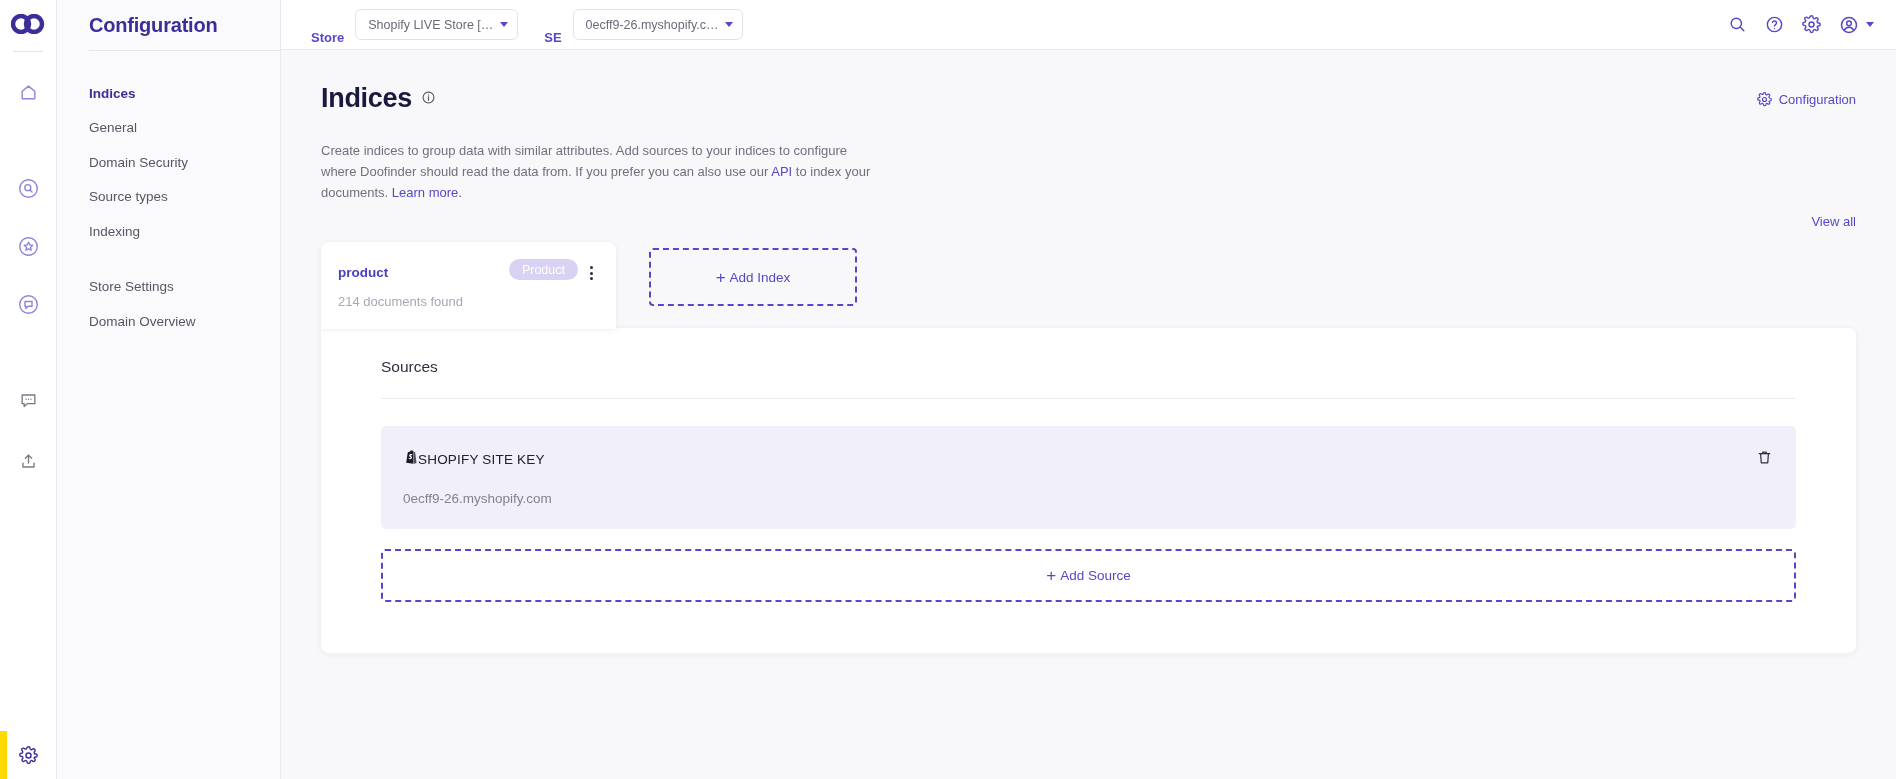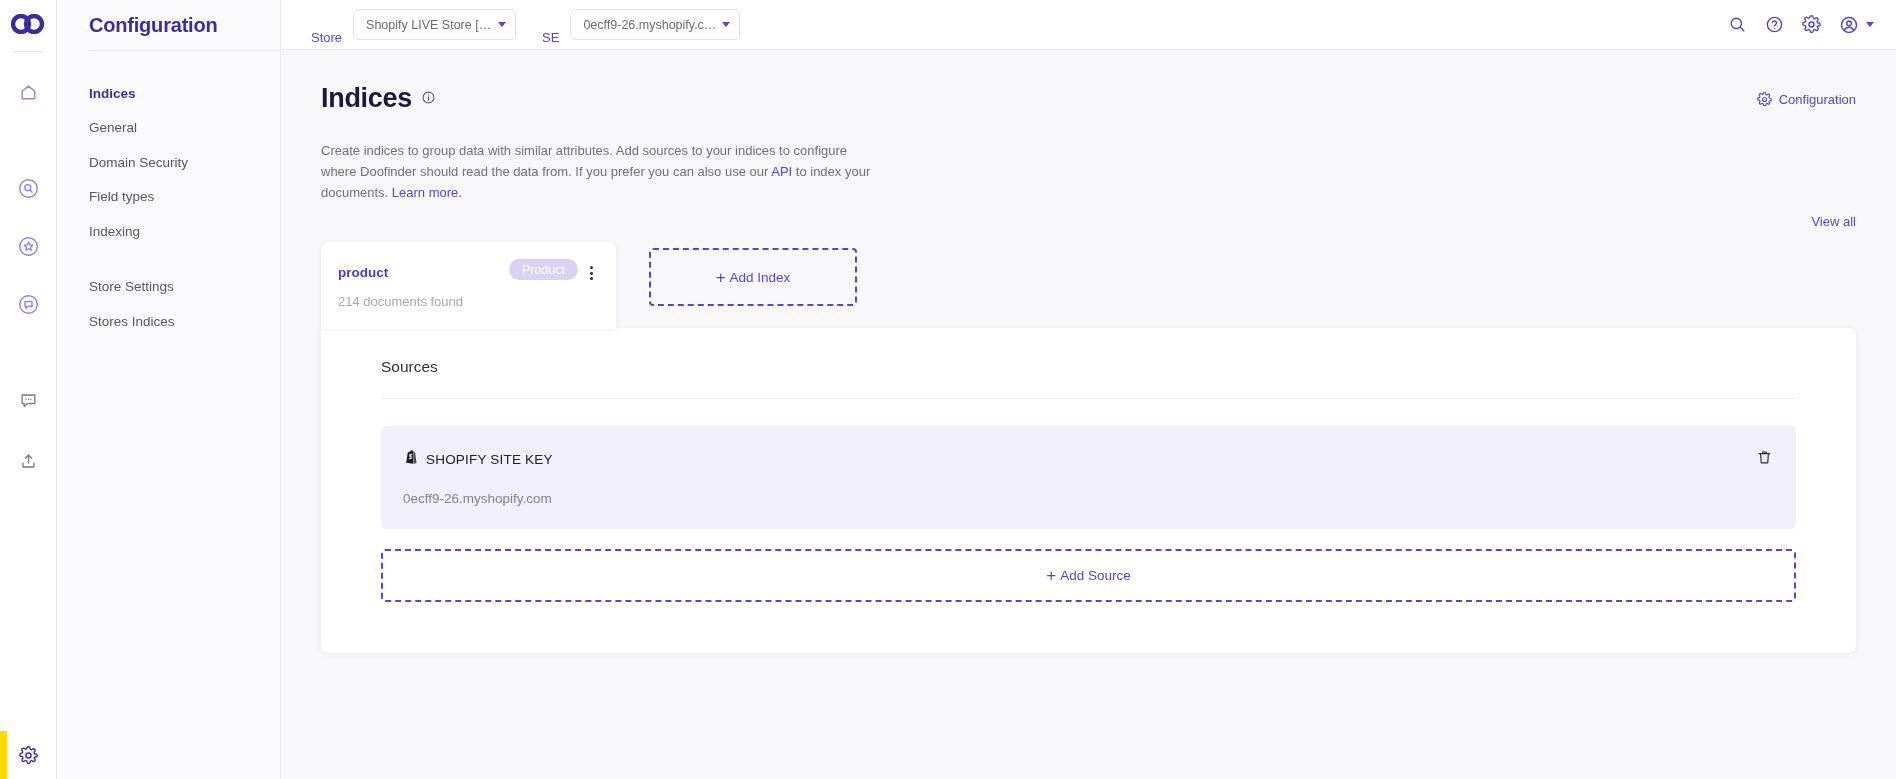--- a/index.html
+++ b/index.html
@@ -58,21 +58,21 @@
   .side-spacer { height: 21px; }
 
   
   .main { flex: 1; height: 779px; background: #f8f8fb; display: flex; flex-direction: column; min-width: 0; }
 
   
   .topbar {
     height: 50px; background: #ffffff; border-bottom: 1px solid #eaeaf0;
     display: flex; align-items: center; padding: 0 22px 0 30px; flex: none;
   }
-  .tb-label { font-size: 13px; font-weight: normal; color: #5448c8; margin-right: 11px; margin-top: 26px; }
+  .tb-label { font-size: 13px; font-weight: bold; color: #5448c8; margin-right: 11px; margin-top: 26px; }
   .tb-select {
     height: 31px; min-width: 0; border: 1px solid #e2e2ea; border-radius: 6px;
     background: #fff; display: flex; align-items: center; justify-content: space-between;
     padding: 0 9px 0 12px; cursor: pointer;
   }
   .tb-select.store { width: 163px; }
   .tb-select.se { width: 170px; }
   .tb-sel-text {
     font-size: 12.5px; color: #6a6a78; white-space: nowrap;
     overflow: hidden; text-overflow: ellipsis; margin-right: 6px;
@@ -132,21 +132,21 @@
     box-shadow: 0 1px 6px rgba(40,40,90,0.07);
     margin-top: -1px; padding: 30px 60px 0 60px; height: 325px; position: relative; z-index: 1;
   }
   .src-title { font-size: 15.5px; color: #30303e; }
   .src-rule { height: 1px; background: #ececf2; margin-top: 22px; }
   .src-row {
     background: #f0effa; border-radius: 5px; margin-top: 27px;
     padding: 23px 23px 23px 22px; display: flex; align-items: flex-start;
   }
   .src-body { flex: 1; min-width: 0; }
-  .src-head { display: flex; align-items: center; gap: 8px; }
+  .src-head { display: flex; align-items: center; }
   .src-head-txt { font-size: 13.5px; color: #20202e; letter-spacing: 0.2px; }
   .src-val { margin-top: 22px; font-size: 13.5px; color: #83838f; }
   .trash { cursor: pointer; display: flex; }
   .add-source {
     margin-top: 20px; height: 53px; border: 2px dashed #5448c8; border-radius: 4px;
     display: flex; align-items: center; justify-content: center;
     color: #5448c8; font-size: 13.5px; cursor: pointer; gap: 4px;
   }
 </style>
 </head>
@@ -220,25 +220,25 @@
     </div>
   </div>
 
   <div class="side">
     <div class="side-title">Configuration</div>
     <div class="side-rule"></div>
     <div class="side-nav">
       <div class="side-item active">Indices</div>
       <div class="side-item">General</div>
       <div class="side-item">Domain Security</div>
-      <div class="side-item">Field types</div>
+      <div class="side-item">Source types</div>
       <div class="side-item">Indexing</div>
       <div class="side-spacer"></div>
       <div class="side-item">Store Settings</div>
-      <div class="side-item">Stores Indices</div>
+      <div class="side-item">Domain Overview</div>
     </div>
   </div>
 
   <div class="main">
 
     <div class="topbar">
       <div class="tb-label">Store</div>
       <div class="tb-select store">
         <span class="tb-sel-text">Shopify LIVE Store [DO N...</span>
         <span class="caret"></span>

